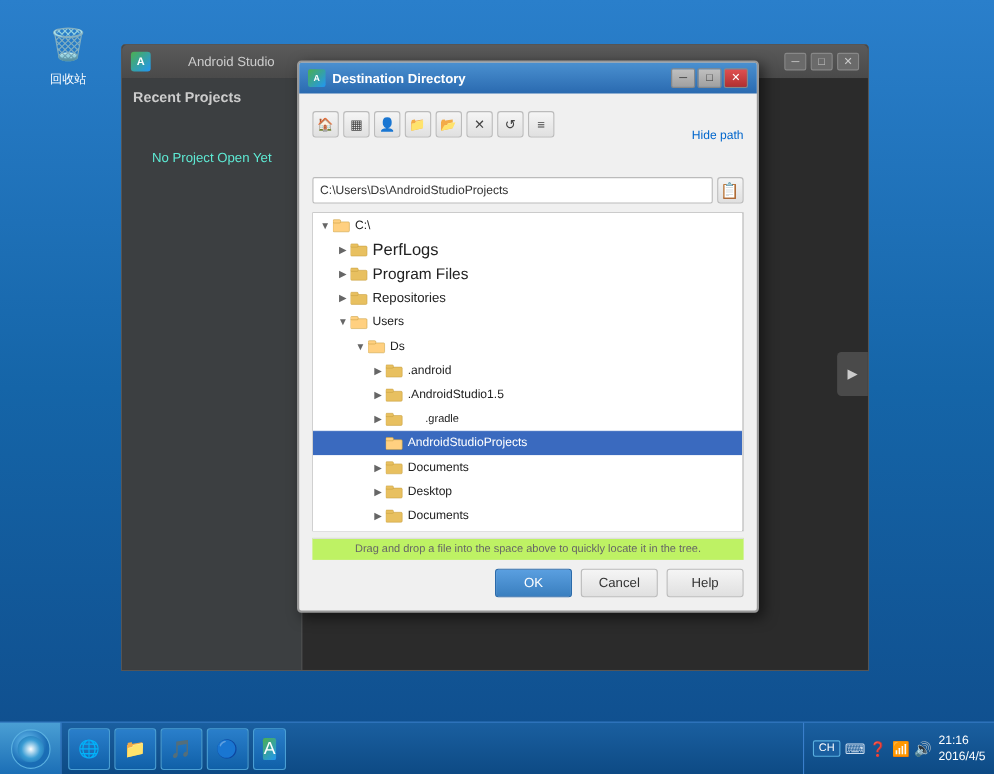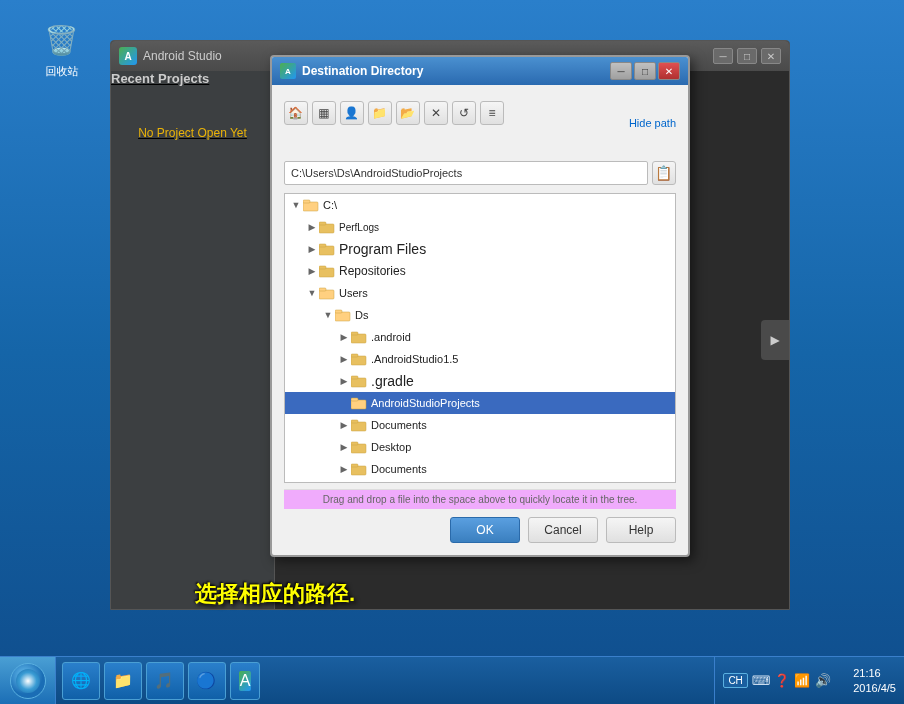--- a/index.html
+++ b/index.html
@@ -84,21 +84,21 @@
       margin: 2px;
       cursor: pointer;
       color: #fff;
       font-size: 11px;
     }
 
     .taskbar-tray {
       display: flex;
       align-items: center;
       padding: 4px 8px;
-      gap: 22px;
+      gap: 6px;
       height: 100%;
       border-left: 1px solid #3a7fcb;
     }
 
     .tray-time {
       color: #fff;
       font-size: 11px;
       line-height: 1.3;
     }
 
@@ -175,20 +175,21 @@
       align-items: center;
       justify-content: center;
       font-size: 10px;
       color: #fff;
       font-weight: bold;
     }
 
     .as-title-text {
       color: #ccc;
       font-size: 12px;
+      margin-left: 28px;
     }
 
     .as-window-controls {
       display: flex;
       gap: 4px;
     }
 
     .as-btn {
       width: 20px;
       height: 16px;
@@ -205,32 +206,32 @@
 
     .as-content {
       display: flex;
       height: calc(100% - 30px);
     }
 
     .as-sidebar {
       width: 164px;
       background: #3c3f41;
       border-right: 1px solid #555;
-      text-decoration: underline;
+      padding: 10px;
     }
 
     .as-sidebar-title {
       color: #ccc;
       font-size: 13px;
       font-weight: bold;
       margin-bottom: 10px;
     }
 
     .as-no-project {
-      color: #eab308;
+      color: #5eead4;
       font-size: 12px;
       margin-top: 40px;
       text-align: center;
     }
 
     .as-main {
       flex: 1;
       background: #2b2b2b;
       display: flex;
       align-items: center;
@@ -487,21 +488,21 @@
       width: 16px;
       height: 14px;
     }
 
     .drag-hint {
       font-size: 10px;
       color: #666;
       text-align: center;
       padding: 4px;
       border-top: 1px solid #ddd;
-      background: #f0abfc;
+      background: #bef264;
     }
 
     
     .dialog-footer {
       display: flex;
       justify-content: flex-end;
       gap: 8px;
       padding: 8px 0 0 0;
     }
 
@@ -658,21 +659,21 @@
               <span style="font-size: 11px;">C:\</span>
             </div>
             <div class="tree-item" style="padding-left: 20px;">
               <span class="tree-arrow">▶</span>
               <span class="folder-icon">
                 <svg class="folder-svg" viewBox="0 0 16 14">
       <rect x="0" y="4" width="15" height="9" rx="1" fill="#e8c060" stroke="#c8a040" stroke-width="0.5"></rect>
       <rect x="0" y="2" width="7" height="3" rx="1" fill="#e8c060" stroke="#c8a040" stroke-width="0.5"></rect>
     </svg>
               </span>
-              <span style="font-size: 10px;">PerfLogs</span>
+              <span style="font-size: 15px;">PerfLogs</span>
             </div>
             <div class="tree-item" style="padding-left: 20px;">
               <span class="tree-arrow">▶</span>
               <span class="folder-icon">
                 <svg class="folder-svg" viewBox="0 0 16 14">
       <rect x="0" y="4" width="15" height="9" rx="1" fill="#e8c060" stroke="#c8a040" stroke-width="0.5"></rect>
       <rect x="0" y="2" width="7" height="3" rx="1" fill="#e8c060" stroke="#c8a040" stroke-width="0.5"></rect>
     </svg>
               </span>
               <span style="font-size: 14px;">Program Files</span>
@@ -728,21 +729,21 @@
               <span style="font-size: 11px;">.AndroidStudio1.5</span>
             </div>
             <div class="tree-item" style="padding-left: 52px;">
               <span class="tree-arrow">▶</span>
               <span class="folder-icon">
                 <svg class="folder-svg" viewBox="0 0 16 14">
       <rect x="0" y="4" width="15" height="9" rx="1" fill="#e8c060" stroke="#c8a040" stroke-width="0.5"></rect>
       <rect x="0" y="2" width="7" height="3" rx="1" fill="#e8c060" stroke="#c8a040" stroke-width="0.5"></rect>
     </svg>
               </span>
-              <span style="font-size: 14px;">.gradle</span>
+              <span style="font-size: 10px; margin-left: 16px;">.gradle</span>
             </div>
             <div class="tree-item selected" style="padding-left: 52px;">
               <span class="tree-arrow"></span>
               <span class="folder-icon">
                 <svg class="folder-svg" viewBox="0 0 16 14">
       <rect x="0" y="4" width="15" height="9" rx="1" fill="#ffd080" stroke="#c8a040" stroke-width="0.5"></rect>
       <rect x="0" y="2" width="7" height="3" rx="1" fill="#ffd080" stroke="#c8a040" stroke-width="0.5"></rect>
     </svg>
               </span>
               <span style="font-size: 11px;">AndroidStudioProjects</span>
@@ -784,21 +785,20 @@
 
         <div class="dialog-footer">
           <button class="footer-btn primary">OK</button>
           <button class="footer-btn secondary">Cancel</button>
           <button class="footer-btn secondary">Help</button>
         </div>
       </div>
     </div>
   </div>
 
-  <div class="annotation-text">选择相应的路径.</div>
 
   <div class="taskbar">
     <div class="taskbar-start">
       <div class="start-orb">
         <div class="start-orb-inner"></div>
       </div>
     </div>
     <div class="taskbar-items">
 
       <div class="taskbar-item">

